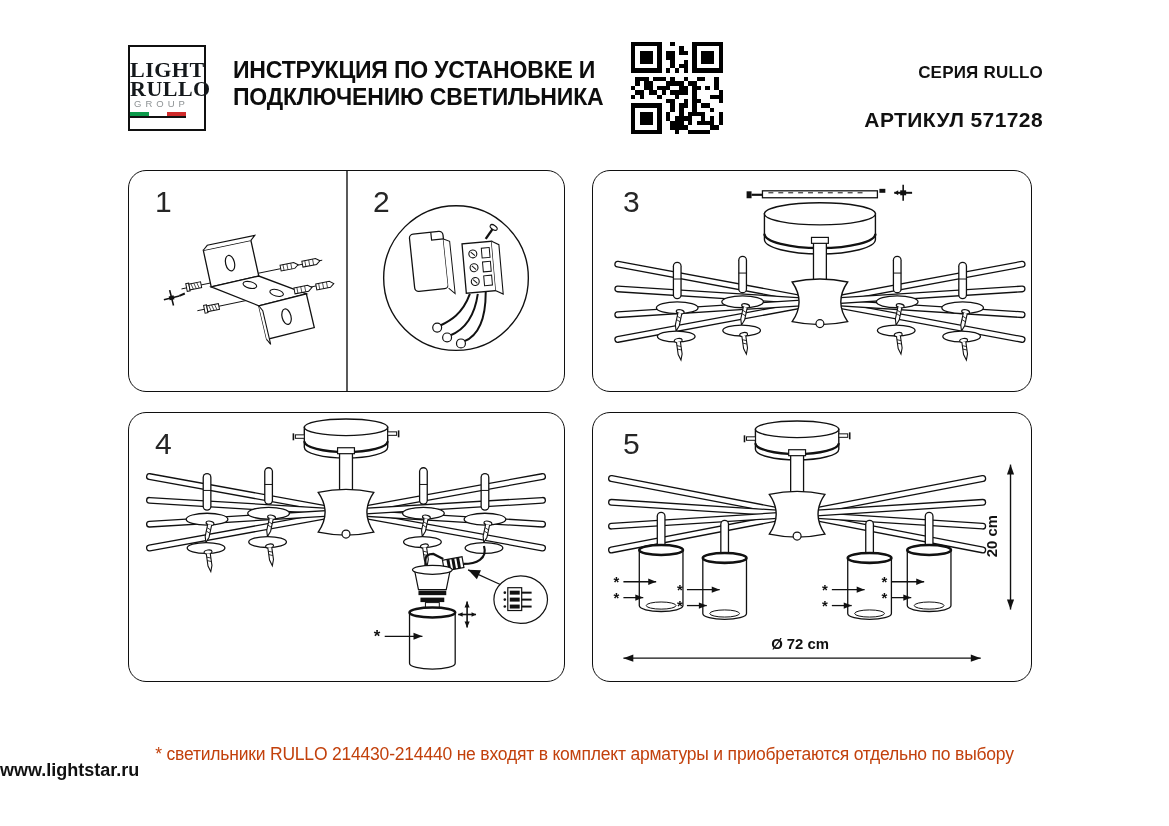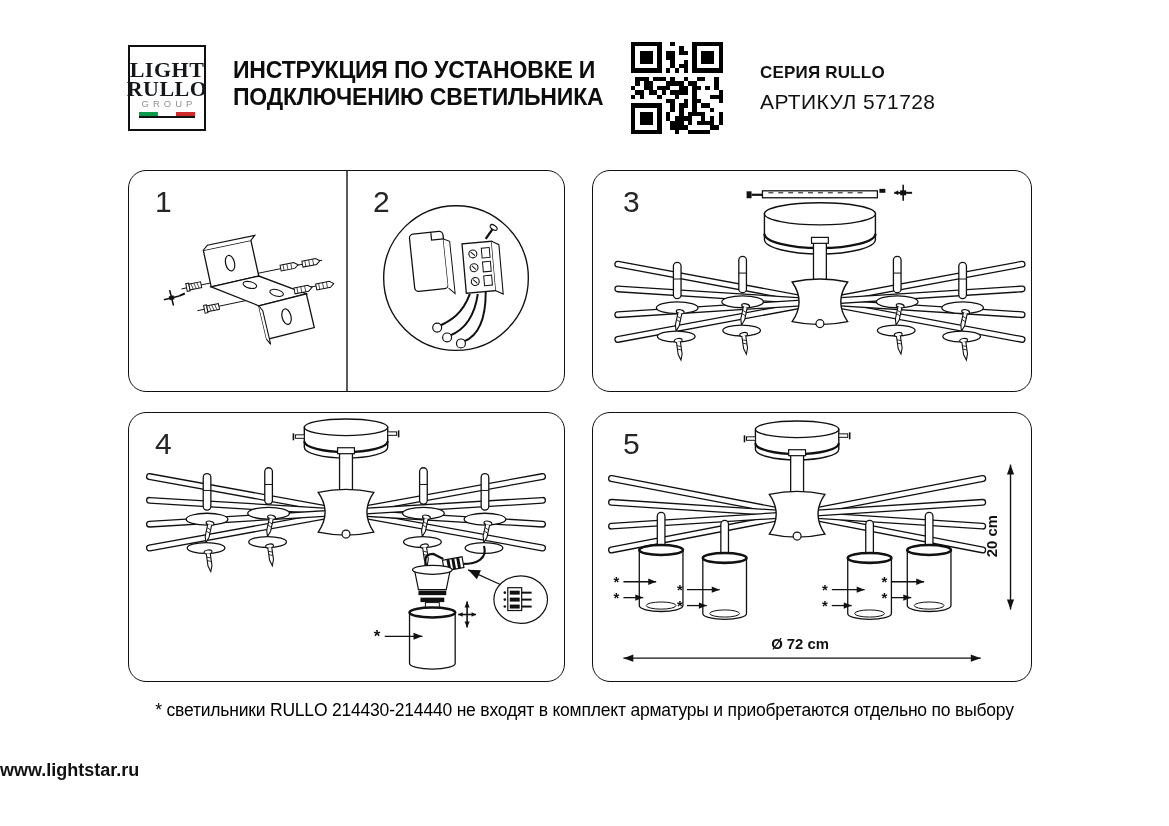--- a/index.html
+++ b/index.html
@@ -2,41 +2,41 @@
 <html><head>
 <meta charset="utf-8">
 <style>
   *{margin:0;padding:0;box-sizing:border-box}
   html,body{background:#fff}
   body{width:1169px;height:826px;position:relative;overflow:hidden;
        font-family:"Liberation Sans",sans-serif;color:#111}
   .abs{position:absolute}
   
   .logo{left:128px;top:45px;width:78px;height:86px;border:2px solid #101010;
-        display:flex;flex-direction:column;align-items:center;justify-content:center;padding-top:2px}
+        display:flex;flex-direction:column;justify-content:center;padding-top:2px}
   .logo .l1,.logo .l2{font-family:"Liberation Serif",serif;font-weight:bold;font-size:22px;
         line-height:19px;letter-spacing:.5px;color:#14181b}
   .logo .l3{font-size:9.5px;letter-spacing:4px;color:#8d9294;margin-top:0;padding-left:4px}
   .flag{width:56px;height:6px;margin-top:3px;border-bottom:2px solid #111;display:flex}
   .flag div{flex:1}
   .title{left:233px;top:57px;font-weight:bold;font-size:23.5px;line-height:26.5px;
          letter-spacing:-.2px;transform:scaleX(.98);transform-origin:left top;color:#0d0d0d}
   .qr{left:631px;top:42px;width:92px;height:92px}
-  .series{left:760px;top:63px;width:260px;text-align:left}
+  .series{left:783px;top:63px;width:260px;text-align:right}
   .series .s1{font-size:17px;font-weight:bold;letter-spacing:.2px}
-  .series .s2{font-size:21px;font-weight:normal;margin-top:7px;letter-spacing:.4px}
+  .series .s2{font-size:21px;font-weight:bold;margin-top:25px;letter-spacing:.4px}
   
   .panel{position:absolute;border:1.6px solid #101010;border-radius:18px;background:#fff}
   .pnum{position:absolute;font-size:30px;color:#262626;line-height:1}
   svg.art{position:absolute;left:0;top:0;width:100%;height:100%;overflow:visible}
   svg text{font-family:"Liberation Sans",sans-serif}
   .dim{font-size:15px;font-weight:bold;fill:#111}
   
-  .note{position:absolute;left:0;top:700px;width:100%;text-align:center;font-size:17.5px;
-        letter-spacing:-.2px;color:#000000}
+  .note{position:absolute;left:0;top:744px;width:100%;text-align:center;font-size:17.5px;
+        letter-spacing:-.2px;color:#c2410c}
   .site{position:absolute;left:0;top:760px;width:100%;text-align:left;font-size:18px;font-weight:bold}
 </style>
 </head>
 <body>
 
 <div class="abs logo">
   <div class="l1">LIGHT</div>
   <div class="l2">RULLO</div>
   <div class="l3">GROUP</div>
   <div class="flag">

